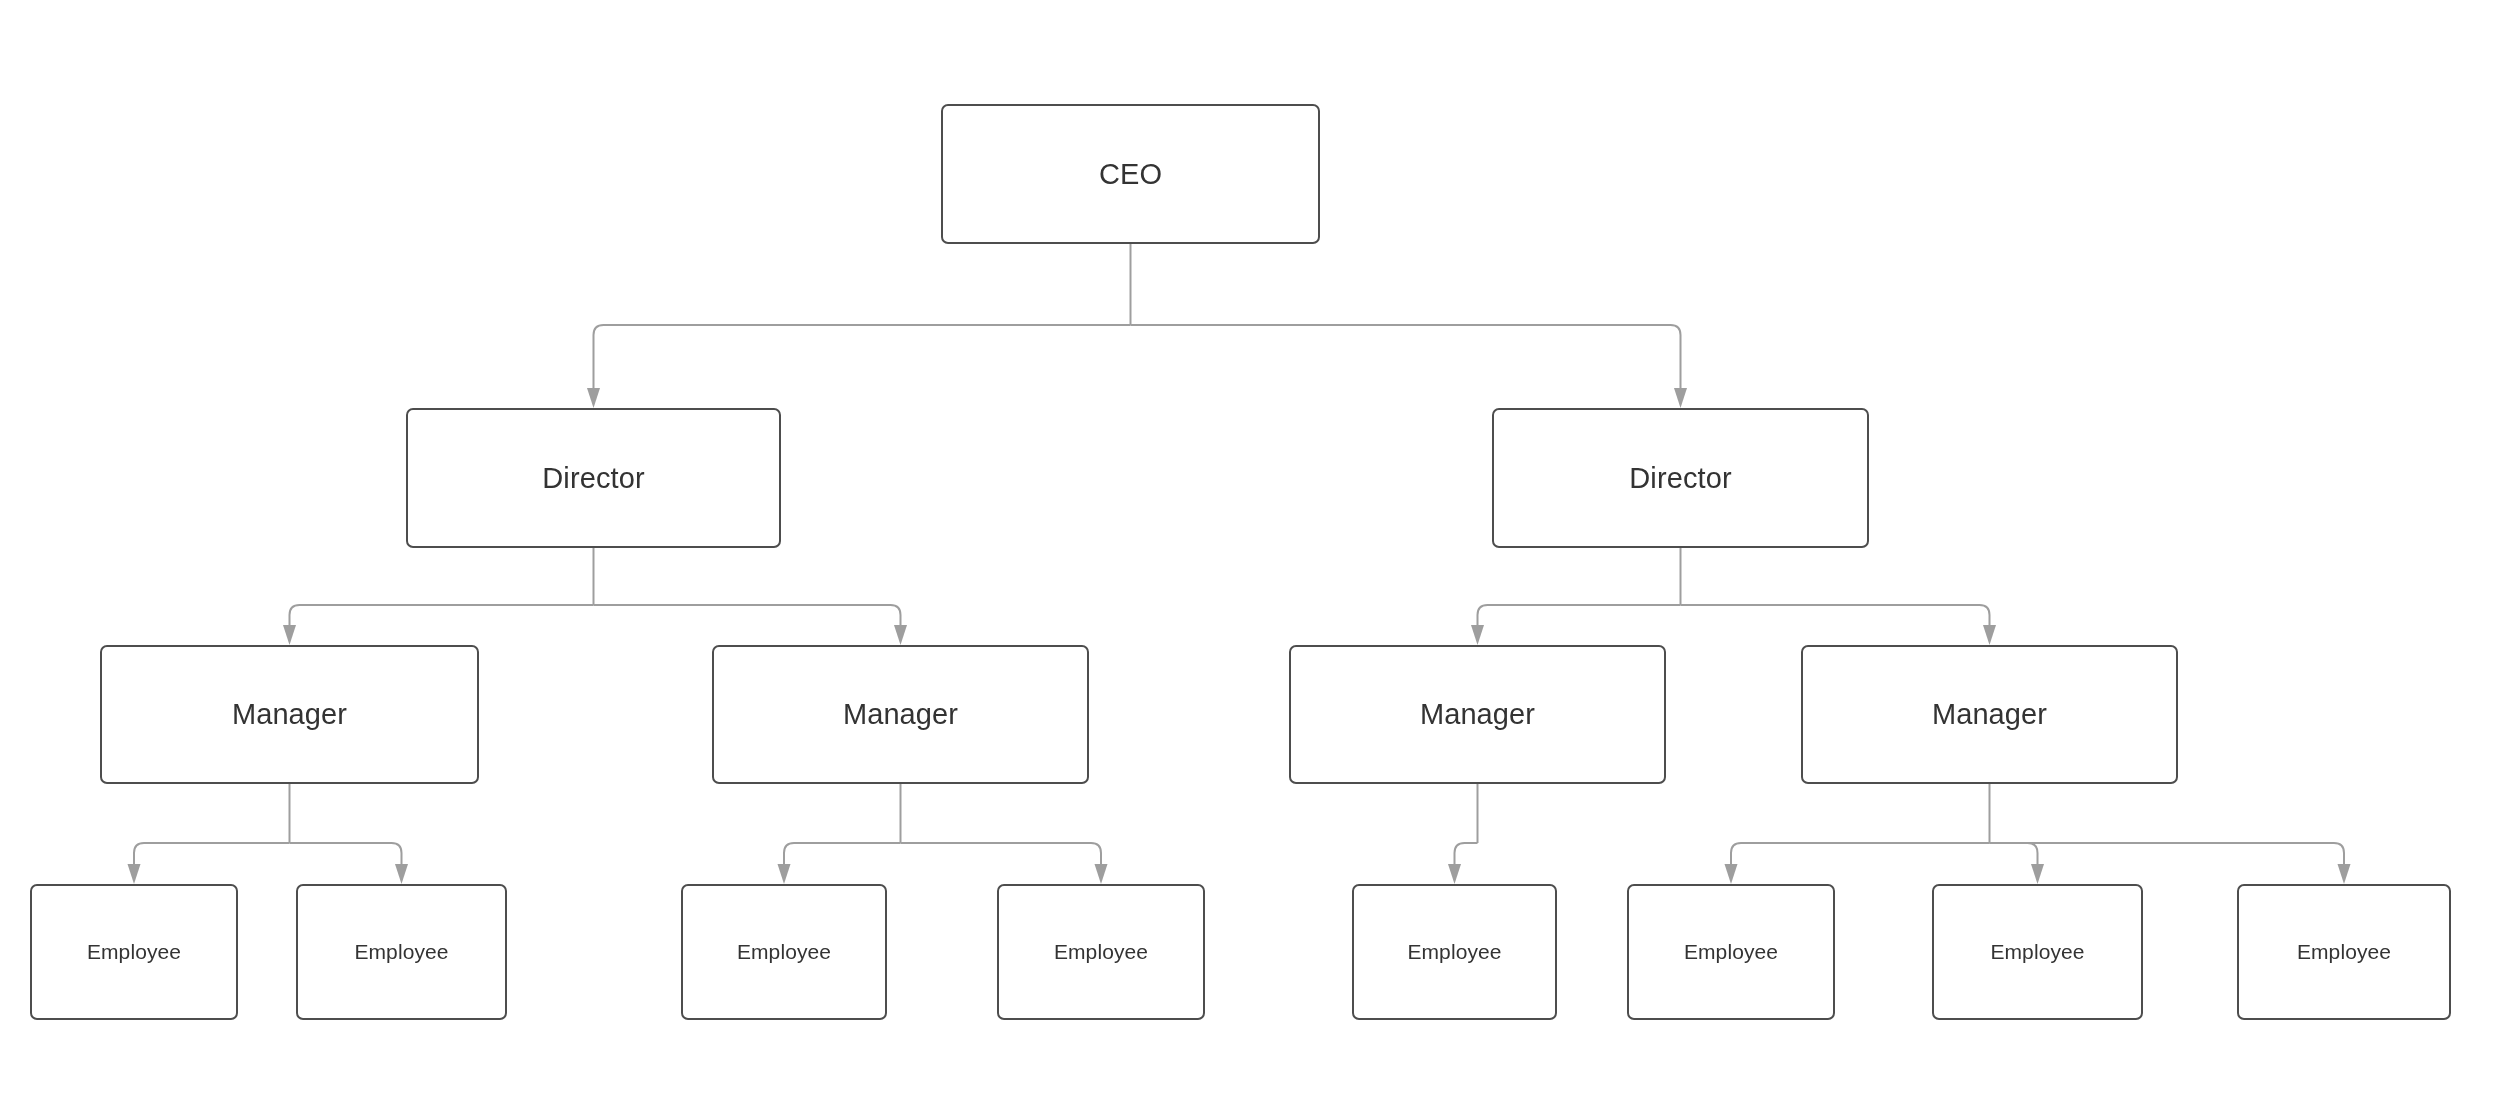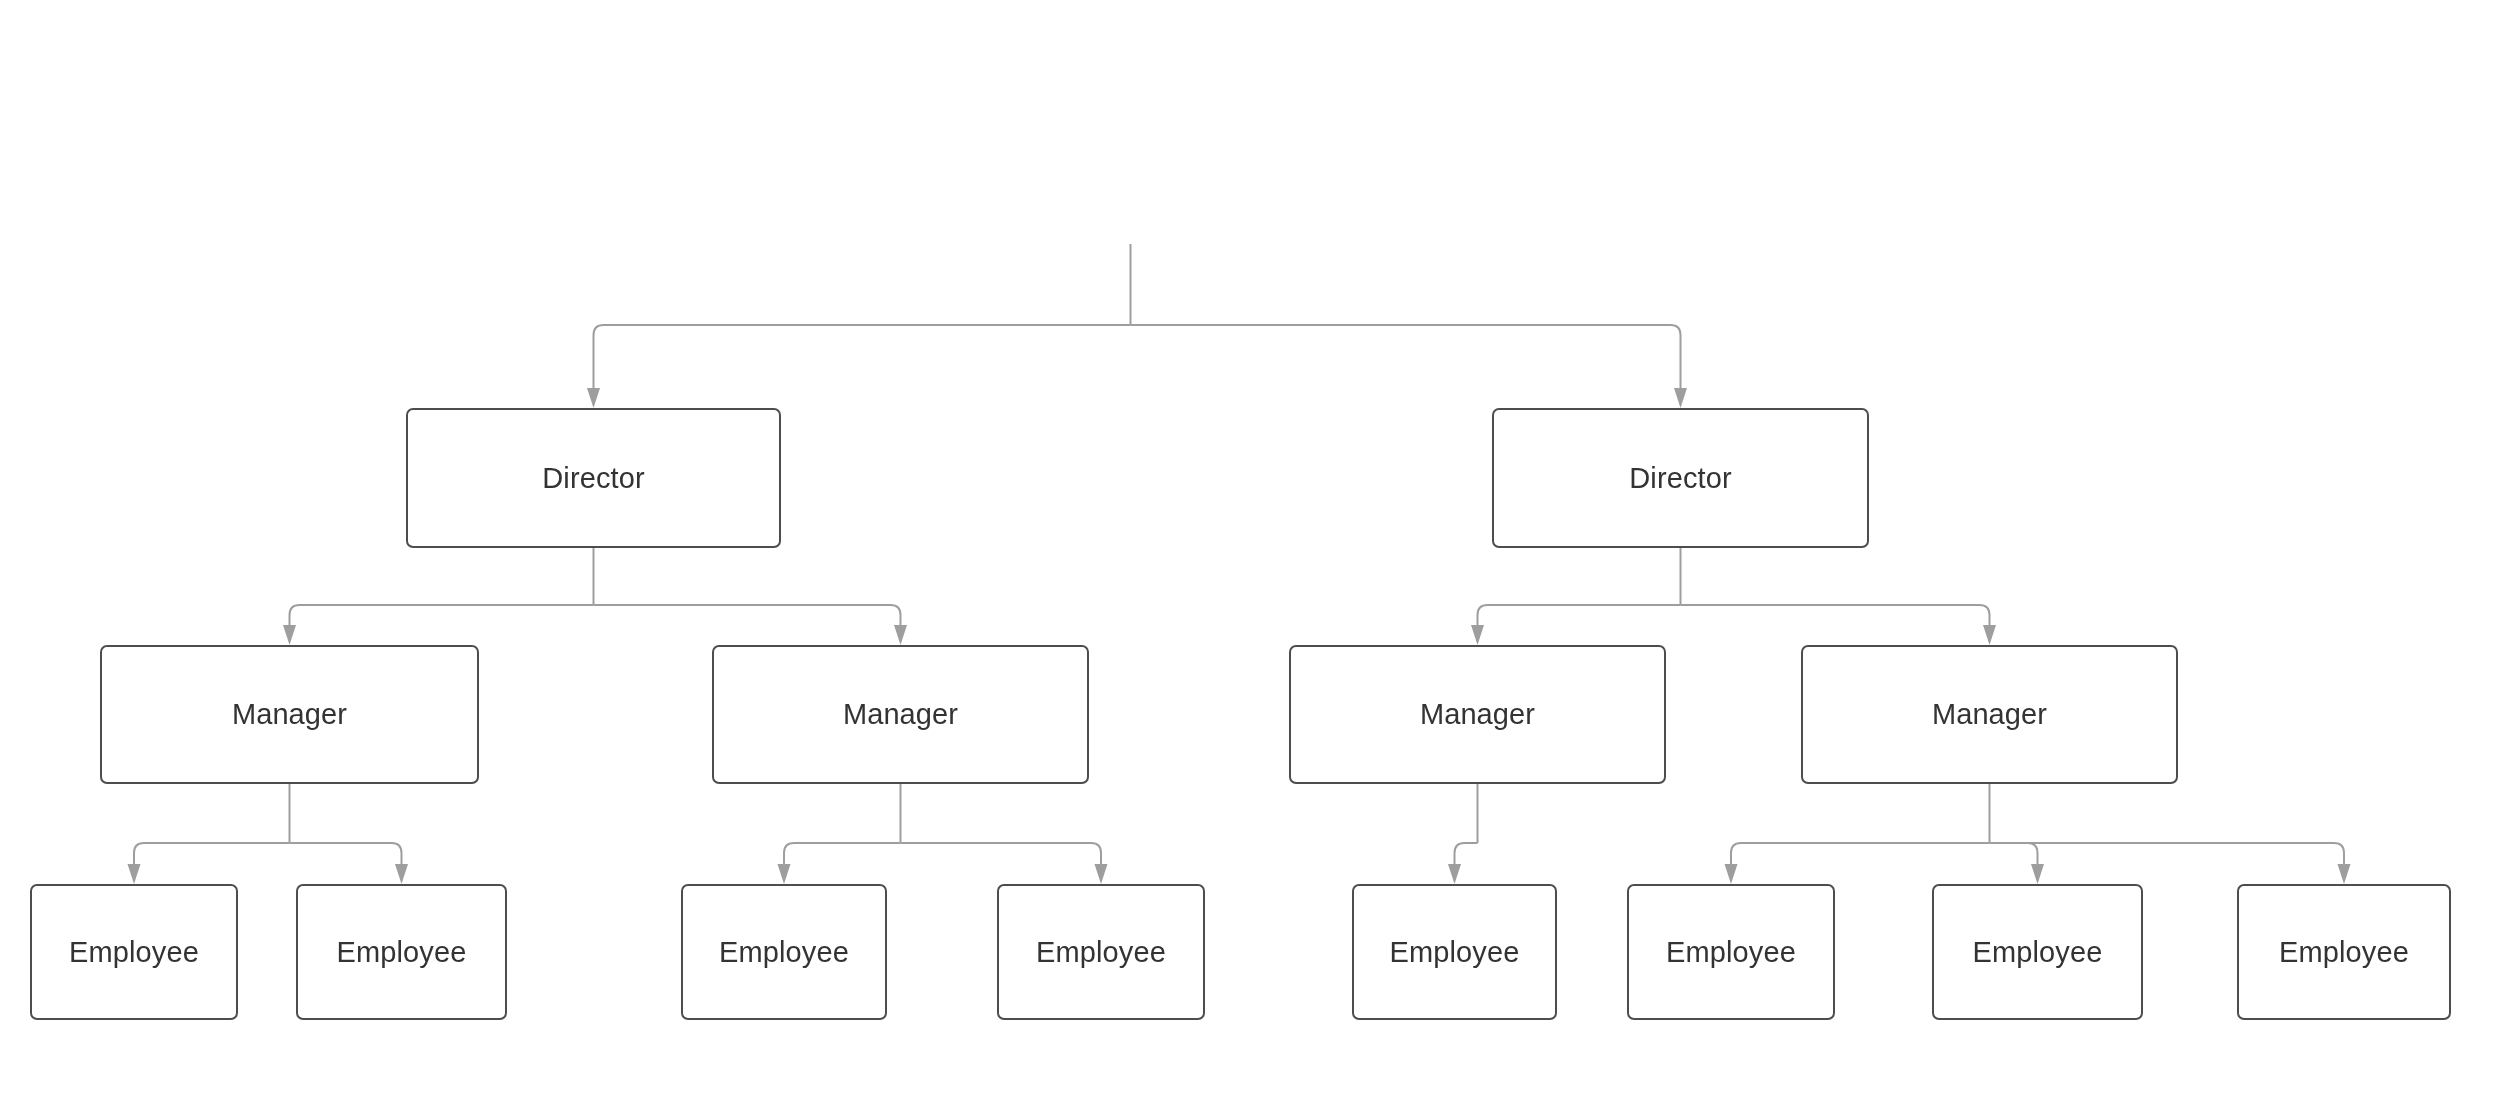--- a/index.html
+++ b/index.html
@@ -44,21 +44,21 @@
   .node-label {
     color: #333333;
     letter-spacing: 0.1px;
   }
   .node.level-ceo .node-label,
   .node.level-director .node-label,
   .node.level-manager .node-label {
     font-size: 29px;
   }
   .node.level-employee .node-label {
-    font-size: 29px;
+    font-size: 21px;
   }
 </style>
 </head>
 <body>
 
 <div id="chart-canvas" style="width: 2500px; height: 1120px; background: rgb(255, 255, 255);">
   <svg id="edge-layer" width="2500" height="1120" viewBox="0 0 2500 1120" xmlns="http://www.w3.org/2000/svg">
       <path d="M 1130.5 244 L 1130.5 325" fill="none" stroke="#9e9e9e" stroke-width="2" stroke-linecap="butt" stroke-linejoin="round"></path>
       <path d="M 1130.5 325 L 603.5 325 Q 593.5 325 593.5 335 L 593.5 388" fill="none" stroke="#9e9e9e" stroke-width="2" stroke-linecap="butt" stroke-linejoin="round"></path>
       <polygon points="587,388 600,388 593.5,408" fill="#9e9e9e"></polygon>
@@ -88,20 +88,23 @@
       <path d="M 1477.5 843 L 1464.5 843 Q 1454.5 843 1454.5 853 L 1454.5 864" fill="none" stroke="#9e9e9e" stroke-width="2" stroke-linecap="butt" stroke-linejoin="round"></path>
       <polygon points="1448,864 1461,864 1454.5,884" fill="#9e9e9e"></polygon>
       <path d="M 1989.5 784 L 1989.5 843" fill="none" stroke="#9e9e9e" stroke-width="2" stroke-linecap="butt" stroke-linejoin="round"></path>
       <path d="M 1989.5 843 L 1741 843 Q 1731 843 1731 853 L 1731 864" fill="none" stroke="#9e9e9e" stroke-width="2" stroke-linecap="butt" stroke-linejoin="round"></path>
       <polygon points="1724.5,864 1737.5,864 1731,884" fill="#9e9e9e"></polygon>
       <path d="M 1989.5 843 L 2027.5 843 Q 2037.5 843 2037.5 853 L 2037.5 864" fill="none" stroke="#9e9e9e" stroke-width="2" stroke-linecap="butt" stroke-linejoin="round"></path>
       <polygon points="2031,864 2044,864 2037.5,884" fill="#9e9e9e"></polygon>
       <path d="M 1989.5 843 L 2334 843 Q 2344 843 2344 853 L 2344 864" fill="none" stroke="#9e9e9e" stroke-width="2" stroke-linecap="butt" stroke-linejoin="round"></path>
       <polygon points="2337.5,864 2350.5,864 2344,884" fill="#9e9e9e"></polygon>
     </svg>
+<div class="node level-ceo" style="left: 941px; top: 104px; width: 379px; height: 140px; border-color: rgb(77, 77, 77); border-width: 2px; border-radius: 7px; background: rgb(255, 255, 255);">
+      <span class="node-label" style="color: rgb(51, 51, 51);">CEO</span>
+    </div>
     <div class="node level-director" style="left: 406px; top: 408px; width: 375px; height: 140px; border-color: rgb(77, 77, 77); border-width: 2px; border-radius: 7px; background: rgb(255, 255, 255);">
       <span class="node-label" style="color: rgb(51, 51, 51);">Director</span>
     </div>
     <div class="node level-director" style="left: 1492px; top: 408px; width: 377px; height: 140px; border-color: rgb(77, 77, 77); border-width: 2px; border-radius: 7px; background: rgb(255, 255, 255);">
       <span class="node-label" style="color: rgb(51, 51, 51);">Director</span>
     </div>
     <div class="node level-manager" style="left: 100px; top: 645px; width: 379px; height: 139px; border-color: rgb(77, 77, 77); border-width: 2px; border-radius: 7px; background: rgb(255, 255, 255);">
       <span class="node-label" style="color: rgb(51, 51, 51);">Manager</span>
     </div>
     <div class="node level-manager" style="left: 712px; top: 645px; width: 377px; height: 139px; border-color: rgb(77, 77, 77); border-width: 2px; border-radius: 7px; background: rgb(255, 255, 255);">

